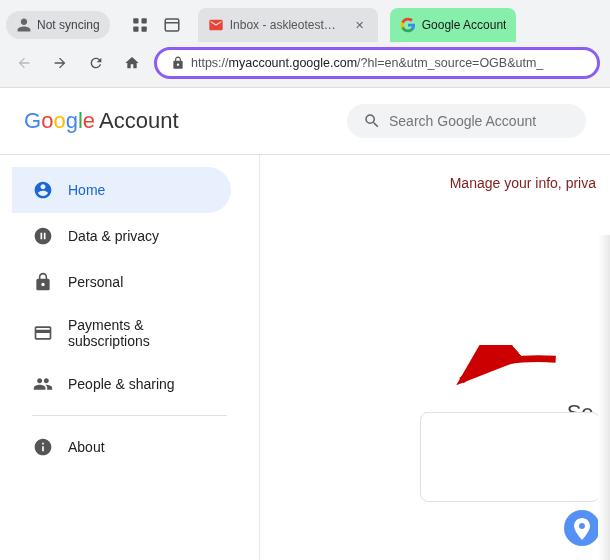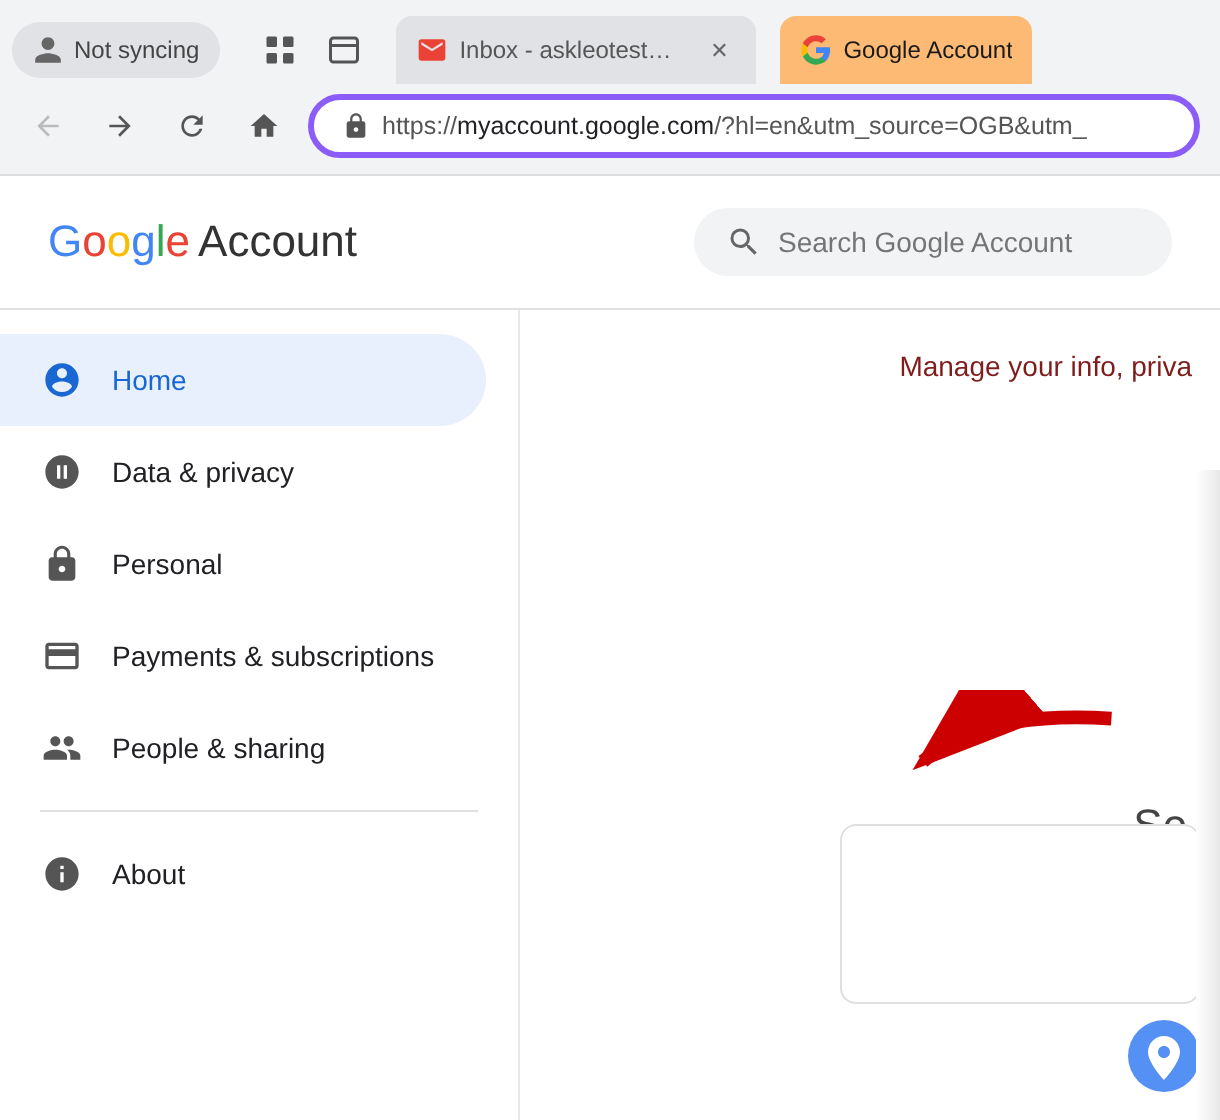--- a/index.html
+++ b/index.html
@@ -39,21 +39,21 @@
       cursor: pointer;
       position: relative;
     }
 
     .tab.inactive {
       background: #e0e2e5;
       color: #555;
     }
 
     .tab.active {
-      background: #fdba74;
+      background: #86efac;
       color: #1a1a1a;
     }
 
     .tab-icon {
       width: 16px;
       height: 16px;
       flex-shrink: 0;
       display: flex;
       align-items: center;
       justify-content: center;
@@ -221,21 +221,21 @@
     .main-area {
       display: flex;
       flex: 1;
       overflow: hidden;
     }
 
     
     .sidebar {
       width: 260px;
       flex-shrink: 0;
-      padding: 12px 0;
+      padding: 12px 12px;
       overflow-y: auto;
       border-right: 1px solid #e8e8e8;
       background: #fff;
     }
 
     .sidebar-item {
       display: flex;
       align-items: center;
       gap: 14px;
       padding: 12px 20px;

